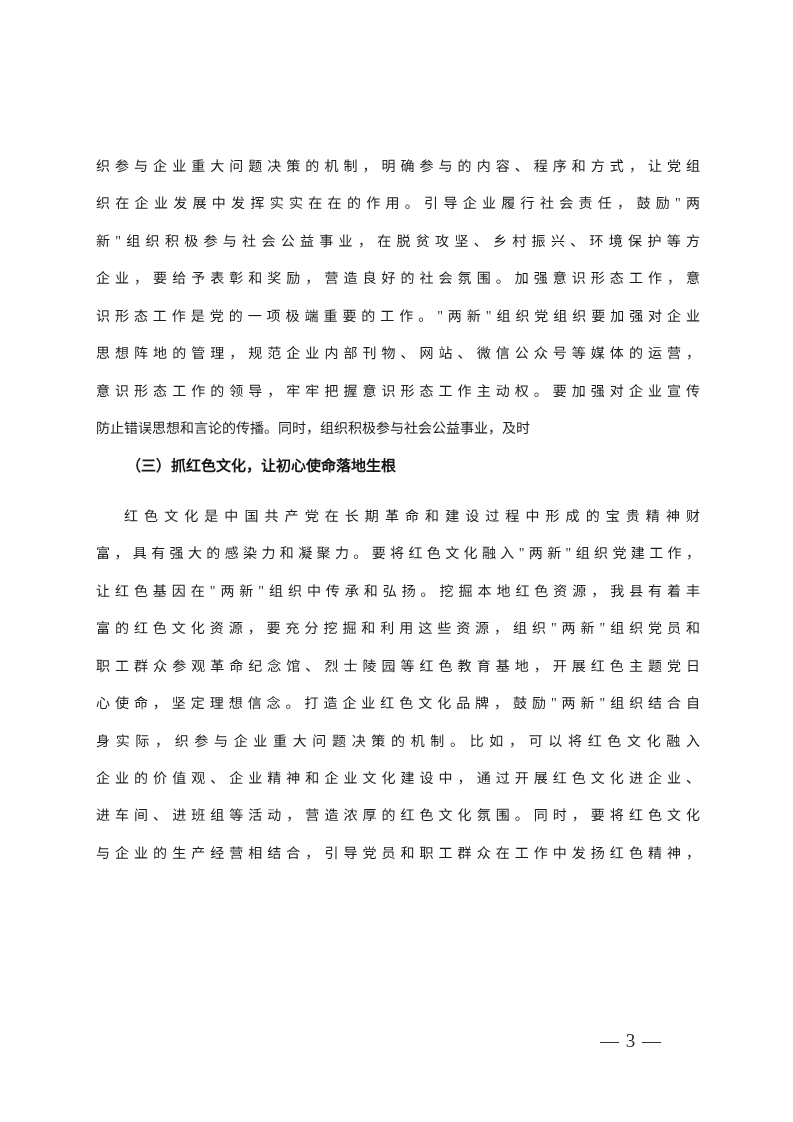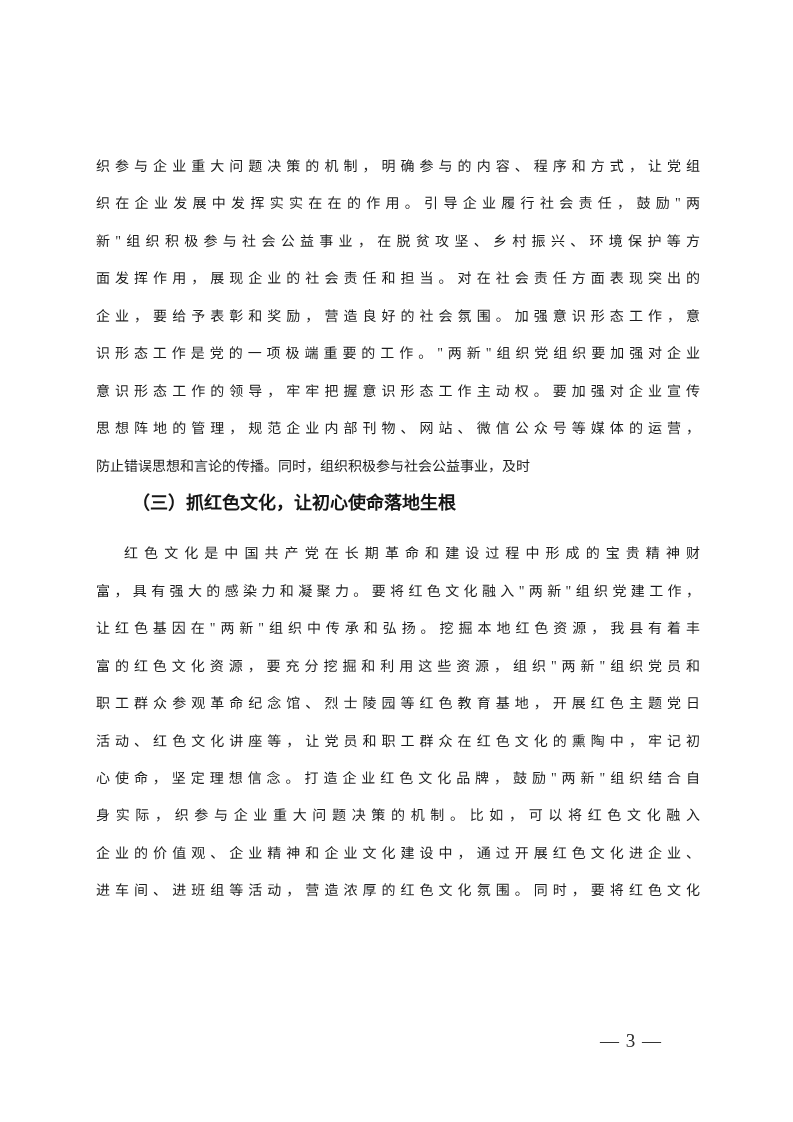--- a/index.html
+++ b/index.html
@@ -33,21 +33,21 @@
   
   .para1 .line:last-child {
     text-align-last: left;
   }
   
   .para2 .line:first-child {
     text-indent: 2em;
     margin-top: 13px;
   }
   .heading-line {
-    font-size: 18px;
+    font-size: 15px;
     line-height: 37.45px;
     height: 37.45px;
     font-weight: 700;
     text-indent: 2em;
     text-align: right;
     text-align-last: left;
     color: #161616;
   }
   .page-number {
     position: absolute;
@@ -64,39 +64,38 @@
 </head>
 <body>
 
 <div class="page">
   <div class="content">
 
     <div class="para1">
         <div class="line">织参与企业重大问题决策的机制，明确参与的内容、程序和方式，让党组</div>
         <div class="line">织在企业发展中发挥实实在在的作用。引导企业履行社会责任，鼓励"两</div>
         <div class="line">新"组织积极参与社会公益事业，在脱贫攻坚、乡村振兴、环境保护等方</div>
-        <div class="line">面发挥作用，展现企业的社会责任和担当。对在社会责任方面表现突出的</div>
         <div class="line">企业，要给予表彰和奖励，营造良好的社会氛围。加强意识形态工作，意</div>
         <div class="line">识形态工作是党的一项极端重要的工作。"两新"组织党组织要加强对企业</div>
+        <div class="line">思想阵地的管理，规范企业内部刊物、网站、微信公众号等媒体的运营，</div>
         <div class="line">意识形态工作的领导，牢牢把握意识形态工作主动权。要加强对企业宣传</div>
-        <div class="line">思想阵地的管理，规范企业内部刊物、网站、微信公众号等媒体的运营，</div>
         <div class="line">防止错误思想和言论的传播。同时，组织积极参与社会公益事业，及时</div>
       </div>
 
     <div class="heading-line">（三）抓红色文化，让初心使命落地生根</div>
 
     <div class="para2">
         <div class="line">红色文化是中国共产党在长期革命和建设过程中形成的宝贵精神财</div>
         <div class="line">富，具有强大的感染力和凝聚力。要将红色文化融入"两新"组织党建工作，</div>
         <div class="line">让红色基因在"两新"组织中传承和弘扬。挖掘本地红色资源，我县有着丰</div>
         <div class="line">富的红色文化资源，要充分挖掘和利用这些资源，组织"两新"组织党员和</div>
         <div class="line">职工群众参观革命纪念馆、烈士陵园等红色教育基地，开展红色主题党日</div>
-        <div class="line">活动、红色文化讲座等，让党员和职工群众在红色文化的熏陶中，牢记初</div>
         <div class="line">心使命，坚定理想信念。打造企业红色文化品牌，鼓励"两新"组织结合自</div>
         <div class="line">身实际，织参与企业重大问题决策的机制。比如，可以将红色文化融入</div>
         <div class="line">企业的价值观、企业精神和企业文化建设中，通过开展红色文化进企业、</div>
         <div class="line">进车间、进班组等活动，营造浓厚的红色文化氛围。同时，要将红色文化</div>
+        <div class="line">与企业的生产经营相结合，引导党员和职工群众在工作中发扬红色精神，</div>
       </div>
 
   </div>
 
   <div class="page-number">— 3 —</div>
 </div>
 
 </body></html>

